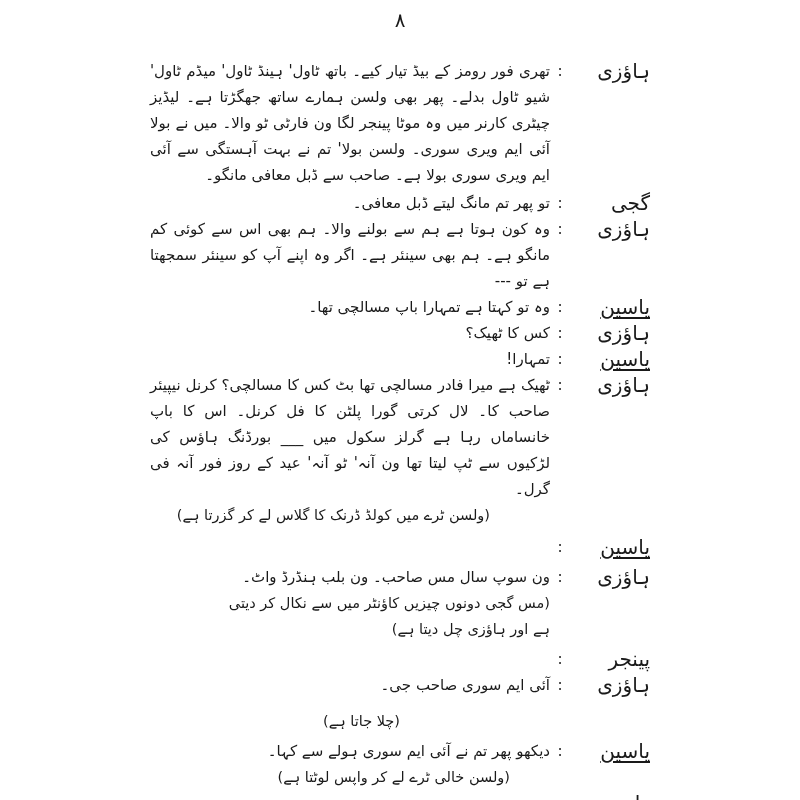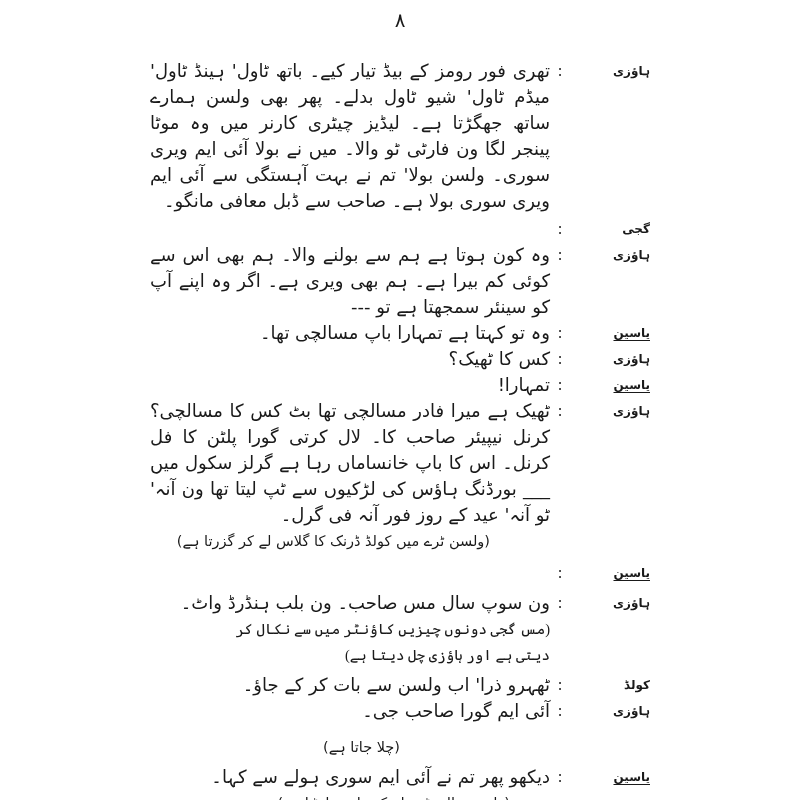--- a/index.html
+++ b/index.html
@@ -8,25 +8,25 @@
       font-family: "DejaVu Sans", sans-serif; color: #1a1a1a;
     }
     .page { position: absolute; left: 0; top: 0; width: 800px; height: 800px; background: #fff; }
     .page-number {
       position: absolute; top: 8px; left: 0; width: 800px; text-align: center;
       font-size: 20px; font-family: "DejaVu Sans", sans-serif;
     }
     .script { position: absolute; top: 58px; left: 150px; width: 500px; direction: rtl; }
     .row { position: relative; display: flex; direction: rtl; align-items: flex-start; }
     .speaker {
-      width: 80px; flex: 0 0 80px; font-size: 12px; font-weight: bold;
+      width: 80px; flex: 0 0 80px; font-size: 20px; font-weight: normal;
       text-align: right; line-height: 26px; padding-right: 0;
     }
     .colon { width: 20px; flex: 0 0 20px; text-align: center; font-size: 15px; line-height: 26px; }
-    .line-text { flex: 1; font-size: 18px; line-height: 26px; text-align: justify; }
+    .line-text { flex: 1; font-size: 15px; line-height: 26px; text-align: justify; }
     .direction {
       font-size: 14.5px; line-height: 26px; text-align: right;
     }
     .speaker.underline { text-decoration: underline; text-underline-offset: 3px; }
   </style>
 </head>
 <body>
 
 <div class="page">
   <div class="page-number">٨</div>
@@ -35,26 +35,27 @@
 
     <div class="row" style="margin-bottom:2px;">
       <div class="speaker">ہاؤزی</div>
       <div class="colon">:</div>
       <div class="line-text">تھری فور رومز کے بیڈ تیار کیے۔ باتھ ٹاول' ہینڈ ٹاول' میڈم ٹاول' شیو ٹاول بدلے۔ پھر بھی ولسن ہمارے ساتھ جھگڑتا ہے۔ لیڈیز چیٹری کارنر میں وہ موٹا پینجر لگا ون فارٹی ٹو والا۔ میں نے بولا آئی ایم ویری سوری۔ ولسن بولا' تم نے بہت آہستگی سے آئی ایم ویری سوری بولا ہے۔ صاحب سے ڈبل معافی مانگو۔</div>
     </div>
 
     <div class="row">
       <div class="speaker">گجی</div>
       <div class="colon">:</div>
+      <div class="line-text">تو پھر تم مانگ لیتے ڈبل معافی۔</div>
     </div>
 
     <div class="row">
       <div class="speaker">ہاؤزی</div>
       <div class="colon">:</div>
-      <div class="line-text">وہ کون ہوتا ہے ہم سے بولنے والا۔ ہم بھی اس سے کوئی کم بیرا ہے۔ ہم بھی ویری ہے۔ اگر وہ اپنے آپ کو سینئر سمجھتا ہے تو ---</div>
+      <div class="line-text">وہ کون ہوتا ہے ہم سے بولنے والا۔ ہم بھی اس سے کوئی کم مانگو ہے۔ ہم بھی سینئر ہے۔ اگر وہ اپنے آپ کو سینئر سمجھتا ہے تو ---</div>
     </div>
 
     <div class="row">
       <div class="speaker underline">یاسین</div>
       <div class="colon">:</div>
       <div class="line-text">وہ تو کہتا ہے تمہارا باپ مسالچی تھا۔</div>
     </div>
 
     <div class="row">
       <div class="speaker">ہاؤزی</div>
@@ -85,33 +86,32 @@
     </div>
 
     <div class="row" style="margin-top:4px;">
       <div class="speaker">ہاؤزی</div>
       <div class="colon">:</div>
       <div class="line-text">ون سوپ سال مس صاحب۔ ون بلب ہنڈرڈ واٹ۔</div>
     </div>
 
     <div class="row">
       <div style="width:100px;flex:0 0 100px;"></div>
-      <div class="direction" style="flex:1;padding-left:60px;font-family:Liberation Serif, serif;">(مس گجی دونوں چیزیں کاؤنٹر میں سے نکال کر دیتی ہے اور ہاؤزی چل دیتا ہے)</div>
+      <div class="direction" style="flex:1;padding-left:60px;">(مس گجی دونوں چیزیں کاؤنٹر میں سے نکال کر دیتی ہے اور ہاؤزی چل دیتا ہے)</div>
     </div>
 
     <div class="row" style="margin-top:4px;">
-      <div class="speaker">کولڈ</div>
+      <div class="speaker">پینجر</div>
       <div class="colon">:</div>
-      <div class="line-text">ٹھہرو ذرا' اب ولسن سے بات کر کے جاؤ۔</div>
     </div>
 
     <div class="row">
       <div class="speaker">ہاؤزی</div>
       <div class="colon">:</div>
-      <div class="line-text">آئی ایم گورا صاحب جی۔</div>
+      <div class="line-text">آئی ایم سوری صاحب جی۔</div>
     </div>
 
     <div class="row" style="margin-top:10px;">
       <div style="width:100px;flex:0 0 100px;"></div>
       <div class="direction" style="padding-right:150px;">(چلا جاتا ہے)</div>
     </div>
 
     <div class="row" style="margin-top:4px;">
       <div class="speaker underline">یاسین</div>
       <div class="colon">:</div>

